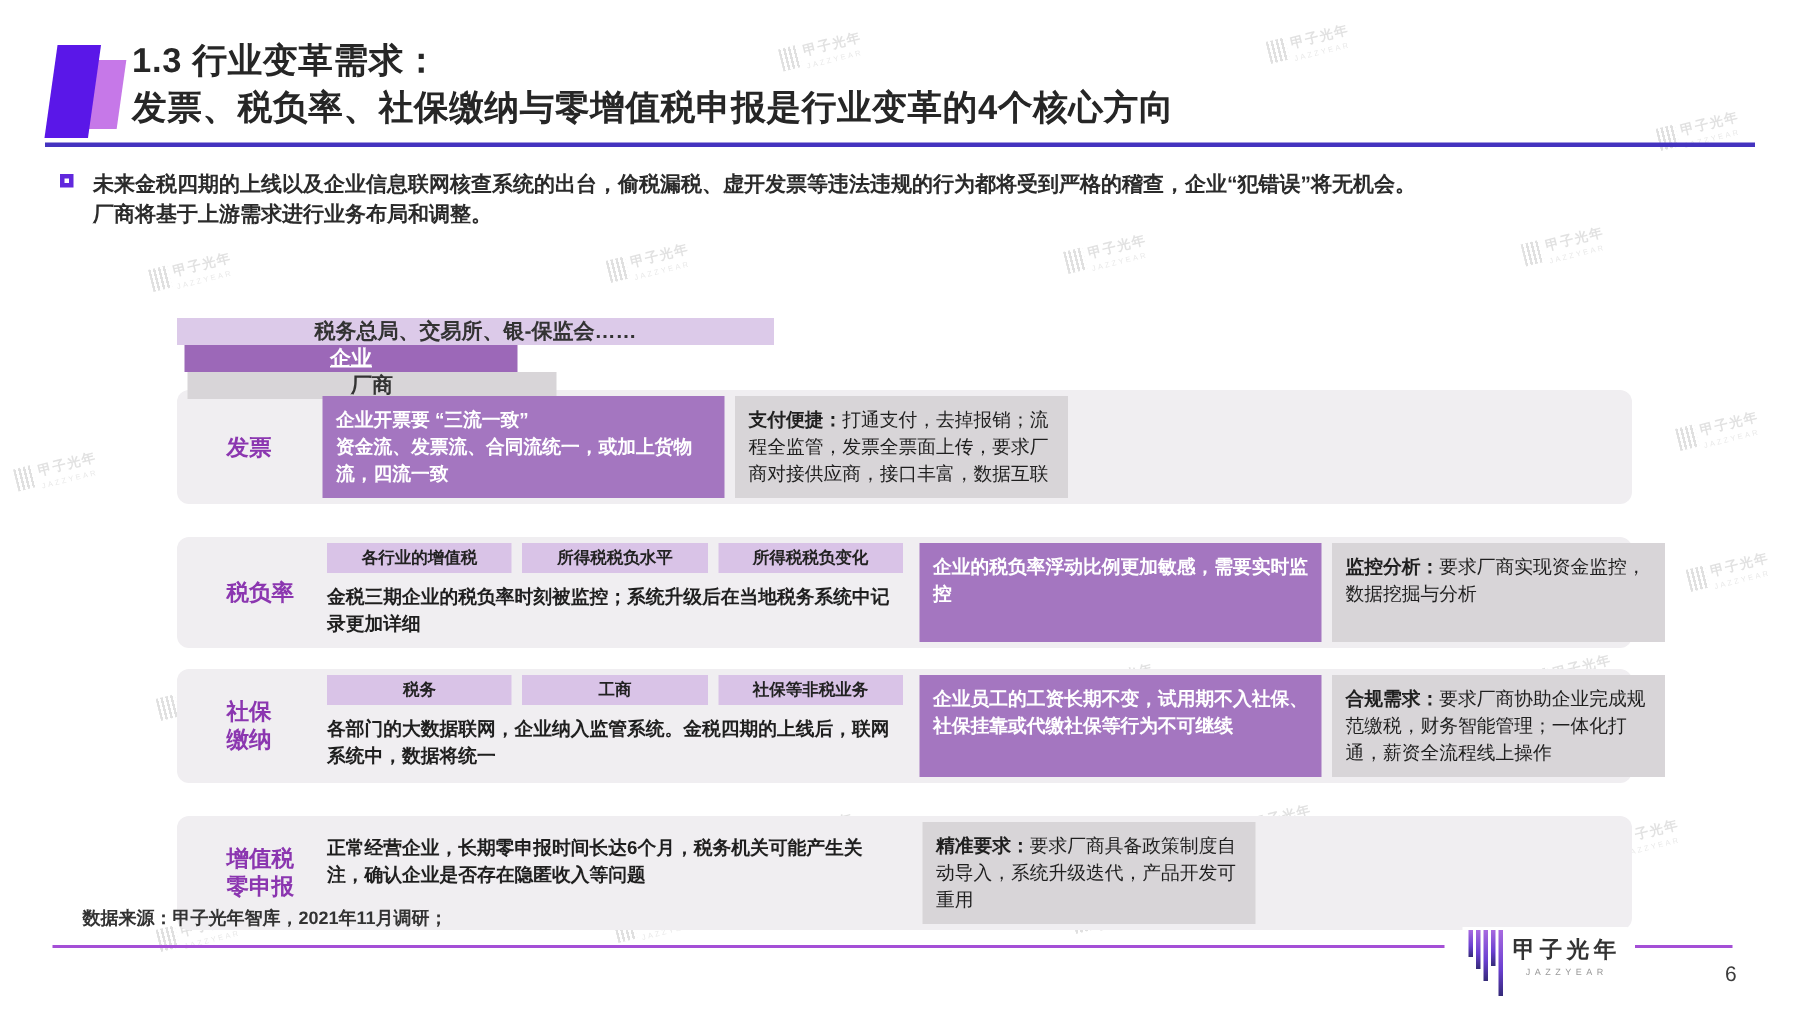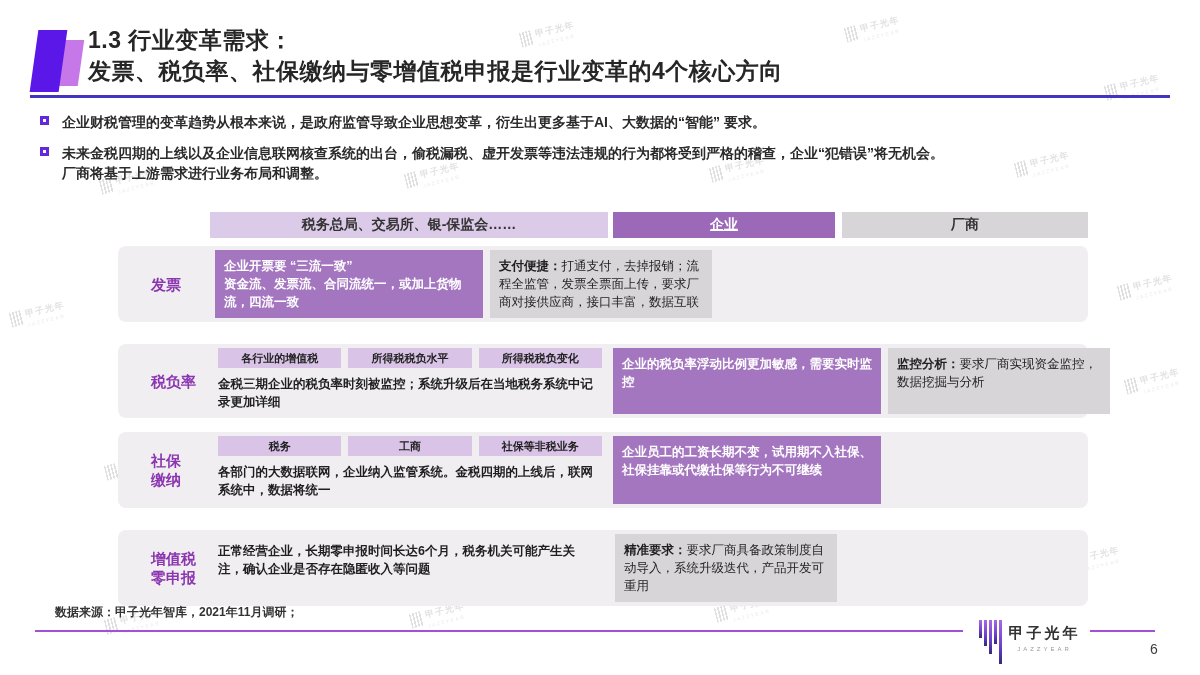--- a/index.html
+++ b/index.html
@@ -38,21 +38,21 @@
   .title-underline{position:absolute;left:30px;top:95px;width:1140px;height:3px;background:var(--title-underline);z-index:3;}
 
   
   .bullets{position:absolute;left:40px;top:112px;width:1135px;z-index:3;}
   .bullet{display:flex;align-items:flex-start;gap:13px;margin-bottom:11px;}
   .bullet-square{flex:0 0 auto;width:9px;height:9px;border:3px solid #6128dd;margin-top:4px;}
   .bullet-text{font-size:14px;font-weight:700;color:#2b2b2b;line-height:20px;white-space:pre-line;}
 
   
   .tbl{position:absolute;left:118px;top:212px;width:970px;z-index:3;}
-  .hdr-row{display:flex;height:26px;}
+  .hdr-row{display:flex;height:40px;flex-direction:column;}
   .hdr-spacer{width:92px;flex:0 0 auto;}
   .hdr-box{display:flex;align-items:center;justify-content:center;font-size:14px;font-weight:700;color:#333;}
   .hdr-reg{width:398px;flex:0 0 auto;background:var(--header-light-purple);}
   .hdr-ent{width:222px;flex:0 0 auto;margin-left:5px;background:var(--header-purple);color:#fff;text-decoration:underline;}
   .hdr-ven{width:246px;flex:0 0 auto;margin-left:7px;background:var(--cell-gray);}
 
   .t-row{display:flex;align-items:stretch;background:var(--row-bg);border-radius:8px;}
   .t-row.r1{margin-top:8px;min-height:70px;}
   .t-row.r2{margin-top:22px;min-height:74px;}
   .t-row.r3{margin-top:14px;min-height:76px;}
@@ -289,24 +289,20 @@
   <div class="accent-light"></div>
   <div class="title-block">
     <div class="title-line">1.3 行业变革需求：</div>
     <div class="title-line">发票、税负率、社保缴纳与零增值税申报是行业变革的4个核心方向</div>
   </div>
   <div class="title-underline"></div>
 
   <div class="bullets">
     <div class="bullet">
       <span class="bullet-square"></span>
-      <span class="bullet-text">企业财税管理的变革趋势从根本来说，是政府监管导致企业思想变革，衍生出更多基于AI、大数据的“智能” 要求。</span>
-    </div>
-    <div class="bullet">
-      <span class="bullet-square"></span>
       <span class="bullet-text">未来金税四期的上线以及企业信息联网核查系统的出台，偷税漏税、虚开发票等违法违规的行为都将受到严格的稽查，企业“犯错误”将无机会。
 厂商将基于上游需求进行业务布局和调整。</span>
     </div>
   </div>
 
   <div class="tbl">
     <div class="hdr-row">
       <div class="hdr-spacer"></div>
       <div class="hdr-box hdr-reg">税务总局、交易所、银-保监会……</div>
       <div class="hdr-box hdr-ent">企业</div>
@@ -343,20 +339,23 @@
 缴纳</div>
       <div class="col-reg">
         <div class="tags">
           <span class="tag">税务</span>
           <span class="tag">工商</span>
           <span class="tag">社保等非税业务</span>
         </div>
         <div class="reg-text">各部门的大数据联网，企业纳入监管系统。金税四期的上线后，联网系统中，数据将统一</div>
       </div>
       <div class="col-ent">企业员工的工资长期不变，试用期不入社保、社保挂靠或代缴社保等行为不可继续</div>
+      <div class="col-ven">
+        <span class="ven-lead">合规需求：</span><span>要求厂商协助企业完成规范缴税，财务智能管理；一体化打通，薪资全流程线上操作</span>
+      </div>
     </div>
 
     <div class="t-row r4">
       <div class="row-label">增值税
 零申报</div>
       <div class="col-reg">
         <div class="reg-text">正常经营企业，长期零申报时间长达6个月，税务机关可能产生关注，确认企业是否存在隐匿收入等问题</div>
       </div>
       <div class="col-ven">
         <span class="ven-lead">精准要求：</span><span>要求厂商具备政策制度自动导入，系统升级迭代，产品开发可重用</span>

